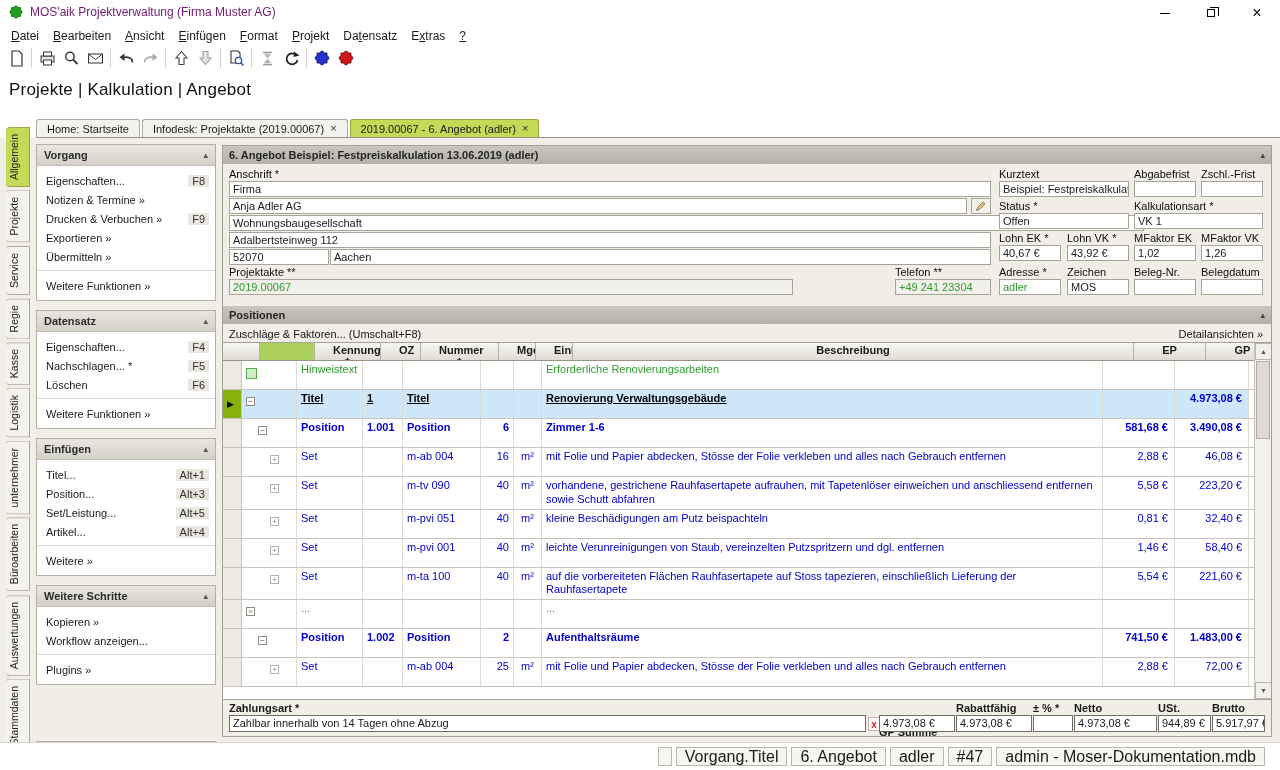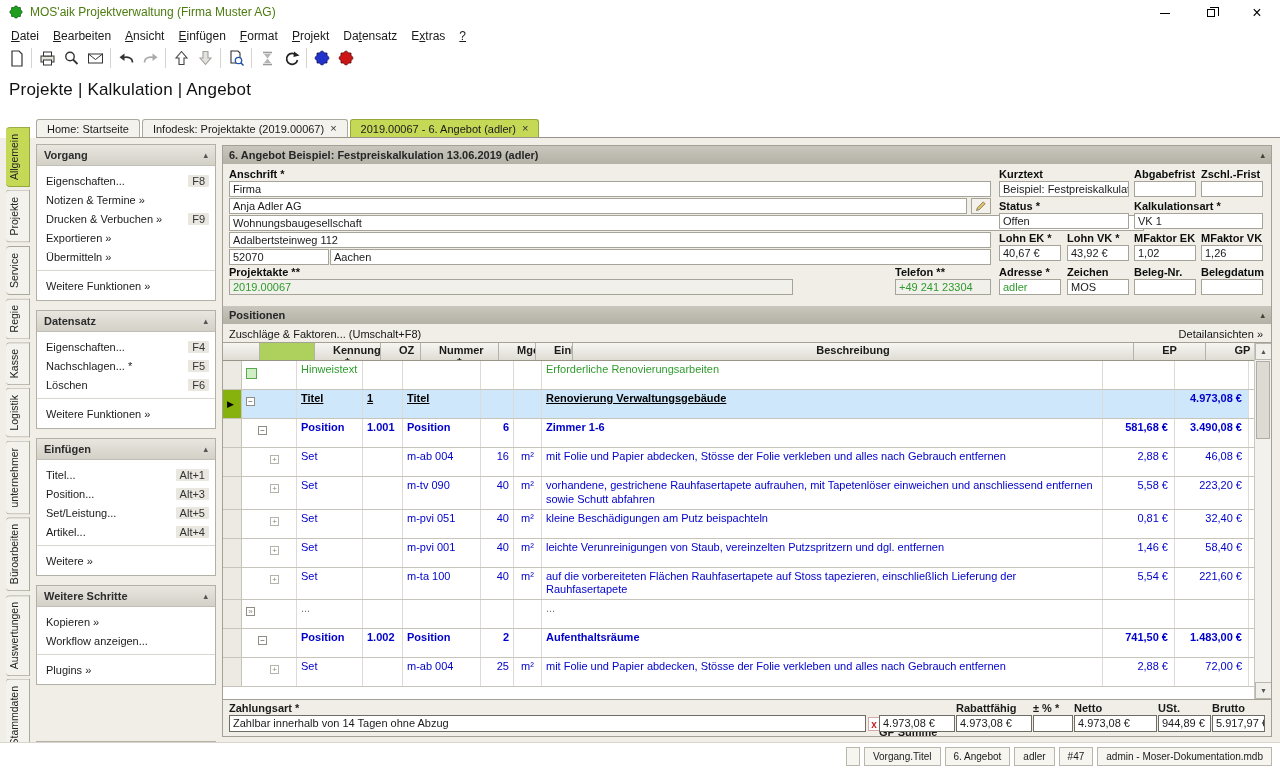--- a/index.html
+++ b/index.html
@@ -3,21 +3,21 @@
 <meta charset="utf-8">
 <style>
   * { margin:0; padding:0; box-sizing:border-box; }
   html,body { width:1280px; height:770px; overflow:hidden; }
   body { font-family:"Liberation Sans","DejaVu Sans",sans-serif; font-size:11px; color:#1a1a1a; background:#fff; }
   #app { position:relative; width:1280px; height:770px; background:#fff; }
 
   
   .titlebar { position:absolute; left:0; top:0; width:1280px; height:24px; background:#fff; display:flex; align-items:center; }
   .titlebar .appicon { width:16px; height:16px; margin:0 6px 0 8px; }
-  .titlebar .title { font-size:12px; color:#4d7c0f; }
+  .titlebar .title { font-size:12px; color:#701a75; }
   .wincontrols { position:absolute; right:0; top:0; height:28px; display:flex; }
   .winbtn { width:46px; height:26px; display:flex; align-items:center; justify-content:center; color:#000; font-size:14px; }
   .glyph-min { width:10px; height:1px; background:#000; display:inline-block; }
   .glyph-restore { width:8px; height:8px; border:1px solid #000; position:relative; display:inline-block; background:#fff; }
   .glyph-restore:before { content:""; position:absolute; left:2px; top:-3px; width:8px; height:8px; border:1px solid #000; border-left:none; border-bottom:none; }
 
   
   .menubar { position:absolute; left:0; top:26px; width:1280px; height:19px; display:flex; align-items:center; padding-left:4px; background:#fff; font-size:12px; }
   .menuitem { padding:1px 7px; cursor:default; }
   .menuitem u { text-decoration:underline; }
@@ -52,21 +52,21 @@
   .panel-row .sc { margin-left:auto; background:#e9e7e0; padding:0 4px; color:#333; border-radius:1px; }
   .panel-foot { border-top:1px solid #dad7cf; padding:5px 0 5px 0; }
   .gap-before { margin-top:56px; }
 
   
   .mainpanel { position:absolute; left:222px; top:7px; width:1050px; height:592px; border:1px solid #a3a096; background:#f0eee6; display:flex; flex-direction:column; }
   .band { height:18px; background:linear-gradient(#c9c6bd,#b4b1a7); display:flex; align-items:center; padding:0 6px; font-weight:bold; color:#262626; flex:none; }
   .band .caret { margin-left:auto; font-size:9px; color:#44423c; }
 
   .formarea { position:relative; height:142px; flex:none; }
-  .lbl { position:absolute; font-weight:bold; color:#0d0d0d; white-space:nowrap; }
+  .lbl { position:absolute; font-weight:normal; color:#0d0d0d; white-space:nowrap; }
   .fld { position:absolute; height:16px; background:#fff; border:1px solid #a6a399; padding:1px 3px; white-space:nowrap; overflow:hidden; }
   .fld.green { color:#2f9b2e; }
   .fld.gray { background:#f1f0ea; }
   .editbtn { position:absolute; width:20px; height:16px; background:#f3f1ea; border:1px solid #a6a399; display:flex; align-items:center; justify-content:center; }
 
   .linkrow { height:18px; display:flex; align-items:center; padding:2px 8px 0 6px; flex:none; color:#151515;gap:38px; }
   .linkrow .right { margin-left:auto; }
 
   
   .tablewrap { position:relative; flex:1; background:#fff; border-top:1px solid #a3a096; overflow:hidden; }
@@ -101,21 +101,21 @@
   .sbtn { position:absolute; left:0; width:17px; height:17px; background:#f0efe9; border:1px solid #b9b6ad; display:flex; align-items:center; justify-content:center; font-size:7px; color:#555; }
   .sthumb { position:absolute; left:1px; top:18px; width:14px; height:78px; background:#dcdad2; border:1px solid #b0aea4; }
 
   
   .totals { height:37px; flex:none; position:relative; border-top:1px solid #a3a096; }
   .totals .lbl2 { position:absolute; top:2px; font-weight:bold; }
   .totals .box { position:absolute; top:15px; height:17px; background:#fff; border:1px solid #6e6c63; padding:1px 3px; overflow:hidden; white-space:nowrap; }
   .clearx { position:absolute; top:17px; width:12px; height:14px; border:1px solid #d9a7a7; color:#cc2222; font-weight:bold; font-size:10px; display:flex; align-items:center; justify-content:center; background:#fff; }
 
   
-  .statusbar { position:absolute; left:0; top:742px; width:1280px; height:28px; background:#fff; border-top:1px solid #d8d5cc; display:flex; align-items:center; justify-content:flex-end; padding-right:8px; font-size:10px; }
+  .statusbar { position:absolute; left:0; top:742px; width:1280px; height:28px; background:#fff; border-top:1px solid #d8d5cc; display:flex; align-items:center; justify-content:flex-end; padding-right:15px; font-size:16px; }
   .scell { border:1px solid #b9b6ad; background:#f6f5f0; padding:1px 8px; margin-left:4px; height:19px; display:flex; align-items:center; }
   .scell.empty { width:14px; padding:0; }
 </style>
 </head>
 <body>
 
 <div id="app">
 
   <div class="titlebar">
     <svg class="appicon" viewBox="0 0 18 18">

